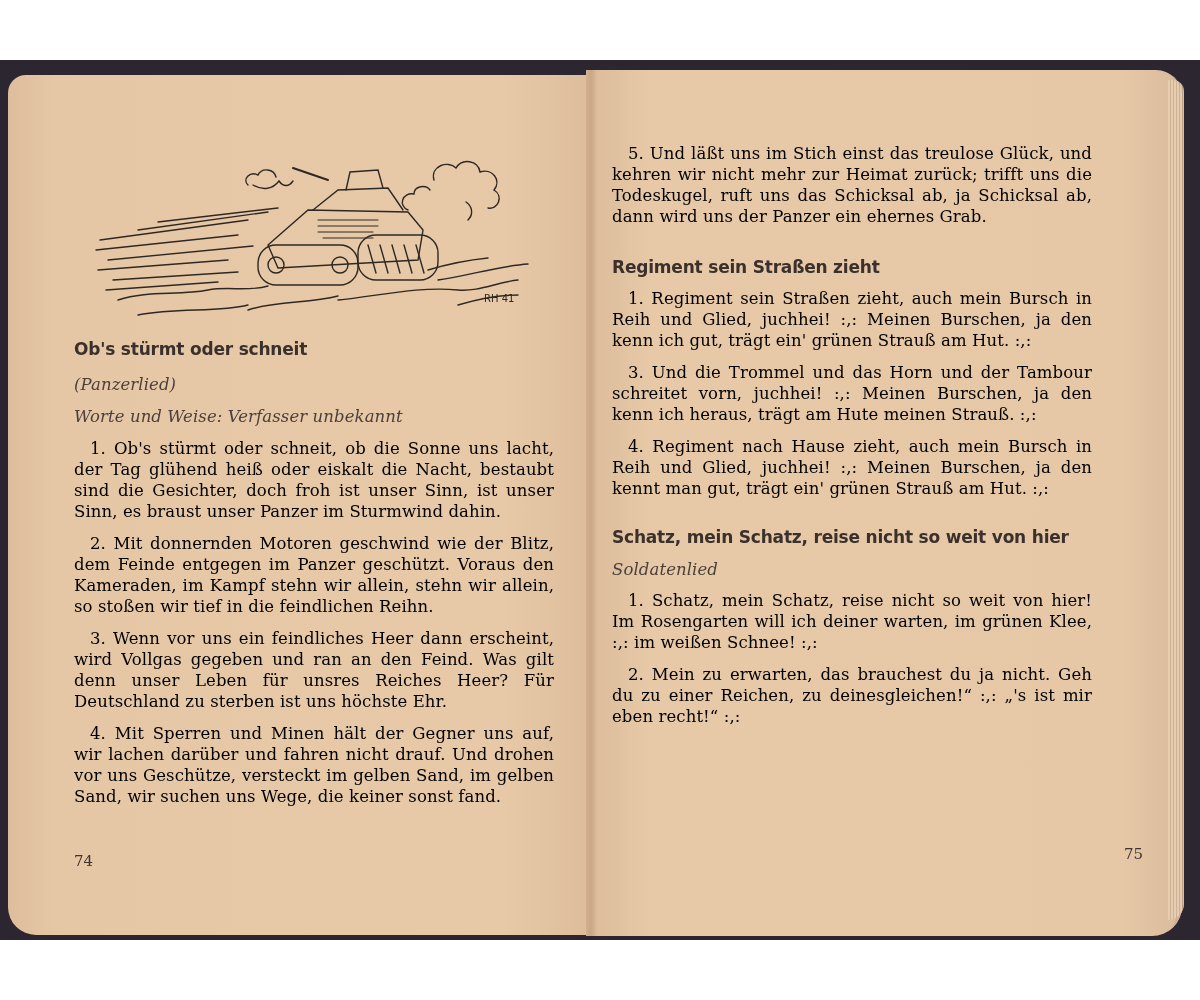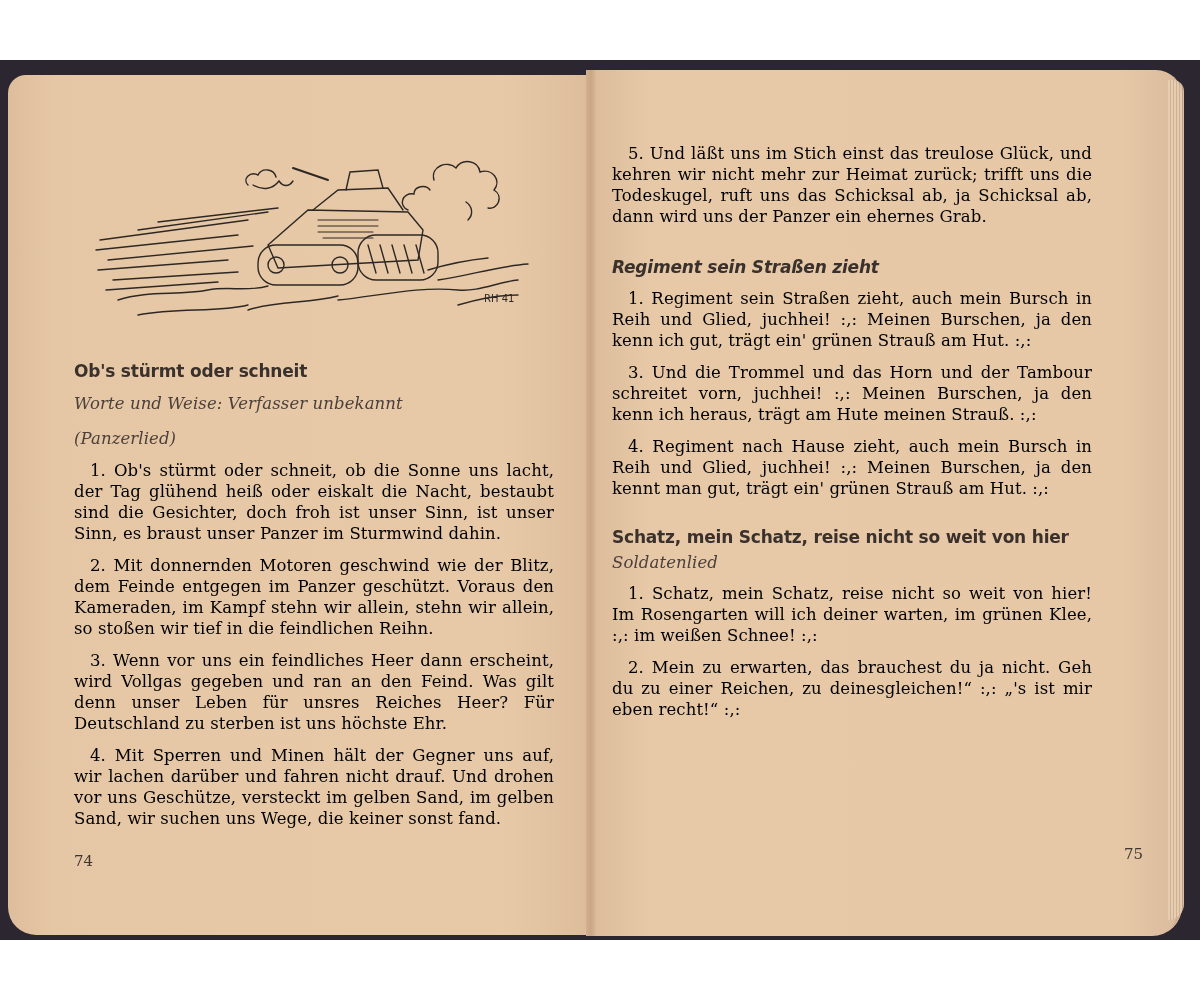--- a/index.html
+++ b/index.html
@@ -63,37 +63,37 @@
     <path d="M40 150 c30 -10 60 -4 90 -10 c20 -4 40 2 60 -4"></path>
     <path d="M60 165 c40 -8 80 -2 110 -10"></path>
     <path d="M170 160 c30 -10 60 -6 90 -14"></path>
     <path d="M260 150 c40 -4 80 -14 120 -10 c20 2 40 -8 60 -10"></path>
     <path d="M350 120 c20 -6 40 -10 60 -12 M360 130 c30 -4 60 -14 90 -16"></path>
     <path d="M380 155 c20 -6 40 -10 60 -10"></path>
   </g>
   <text x="406" y="152" font-size="10" font-family="DejaVu Sans, sans-serif" fill="#2e2824">RH 41</text>
 </svg>
 
-<div class="col col-left" style="top:361px;">
+<div class="col col-left" style="top:339px;">
   <h2>Ob's stürmt oder schneit</h2>
+  <div class="italic" style="margin-top:14px;">(Panzerlied)</div>
   <div class="italic" style="margin-top:11px;">Worte und Weise: Verfasser unbekannt</div>
-  <div class="italic" style="margin-top:14px;">(Panzerlied)</div>
   <p class="verse" style="margin-top:11px;">1. Ob's stürmt oder schneit, ob die Sonne uns lacht, der Tag glühend heiß oder eiskalt die Nacht, bestaubt sind die Gesichter, doch froh ist unser Sinn, ist unser Sinn, es braust unser Panzer im Sturmwind dahin.</p>
   <p class="verse" style="margin-top:11px;">2. Mit donnernden Motoren geschwind wie der Blitz, dem Feinde entgegen im Panzer geschützt. Voraus den Kameraden, im Kampf stehn wir allein, stehn wir allein, so stoßen wir tief in die feindlichen Reihn.</p>
   <p class="verse" style="margin-top:11px;">3. Wenn vor uns ein feindliches Heer dann erscheint, wird Vollgas gegeben und ran an den Feind. Was gilt denn unser Leben für unsres Reiches Heer? Für Deutschland zu sterben ist uns höchste Ehr.</p>
   <p class="verse" style="margin-top:11px;">4. Mit Sperren und Minen hält der Gegner uns auf, wir lachen darüber und fahren nicht drauf. Und drohen vor uns Geschütze, versteckt im gelben Sand, im gelben Sand, wir suchen uns Wege, die keiner sonst fand.</p>
 </div>
 <div class="pagenum" style="left:74px; top:852px;">74</div>
 
 <div class="col col-right" style="top:143px;">
   <p class="verse">5. Und läßt uns im Stich einst das treulose Glück, und kehren wir nicht mehr zur Heimat zurück; trifft uns die Todeskugel, ruft uns das Schicksal ab, ja Schicksal ab, dann wird uns der Panzer ein ehernes Grab.</p>
 
-  <h2 style="margin-top:30px;font-style:italic;">Regiment sein Straßen zieht</h2>
+  <h2 style="margin-top:30px;">Regiment sein Straßen zieht</h2>
   <p class="verse" style="margin-top:10px;">1. Regiment sein Straßen zieht, auch mein Bursch in Reih und Glied, juchhei! :,: Meinen Burschen, ja den kenn ich gut, trägt ein' grünen Strauß am Hut. :,:</p>
   <p class="verse" style="margin-top:11px;">3. Und die Trommel und das Horn und der Tambour schreitet vorn, juchhei! :,: Meinen Burschen, ja den kenn ich heraus, trägt am Hute meinen Strauß. :,:</p>
   <p class="verse" style="margin-top:11px;">4. Regiment nach Hause zieht, auch mein Bursch in Reih und Glied, juchhei! :,: Meinen Burschen, ja den kennt man gut, trägt ein' grünen Strauß am Hut. :,:</p>
 
   <h2 style="margin-top:28px;">Schatz, mein Schatz, reise nicht so weit von hier</h2>
-  <div class="italic" style="margin-top:4px;font-style:italic;">Soldatenlied</div>
+  <div class="italic" style="margin-top:11px;font-style:italic;">Soldatenlied</div>
   <p class="verse" style="margin-top:10px;">1. Schatz, mein Schatz, reise nicht so weit von hier! Im Rosengarten will ich deiner warten, im grünen Klee, :,: im weißen Schnee! :,:</p>
   <p class="verse" style="margin-top:11px;">2. Mein zu erwarten, das brauchest du ja nicht. Geh du zu einer Reichen, zu deinesgleichen!“ :,: „'s ist mir eben recht!“ :,:</p>
 </div>
 <div class="pagenum" style="left:1124px; top:845px;">75</div>
 
 </body></html>

